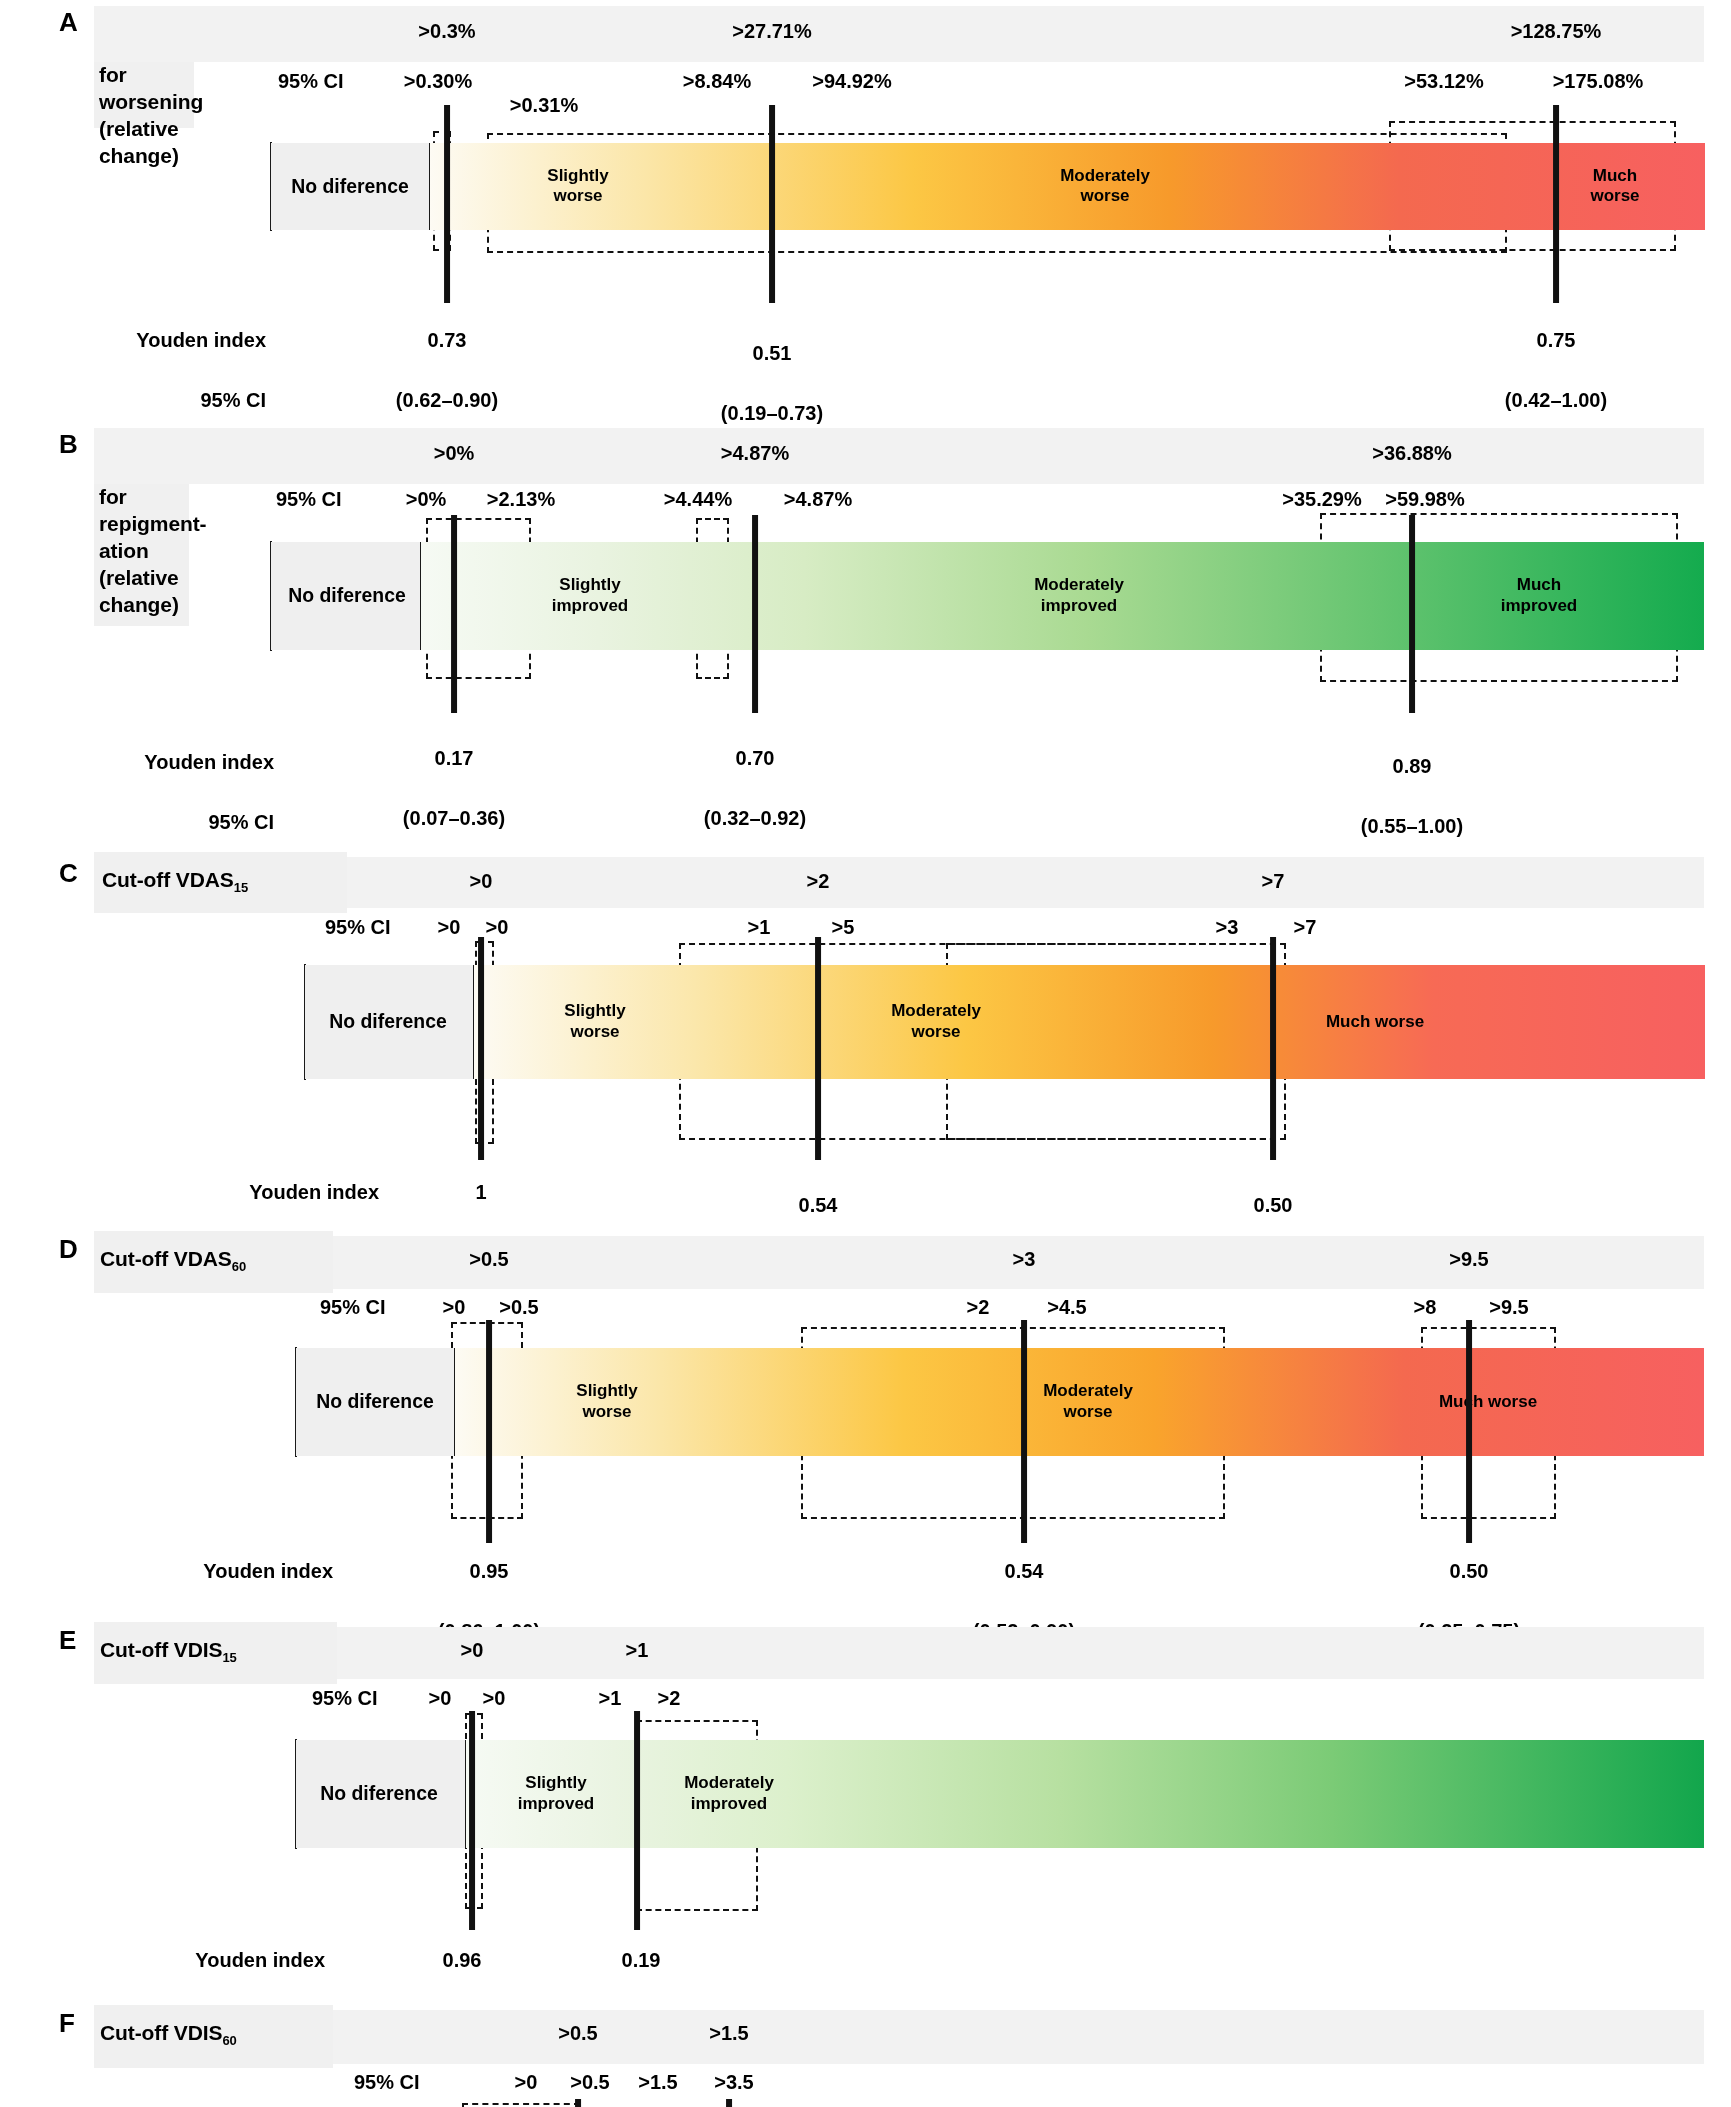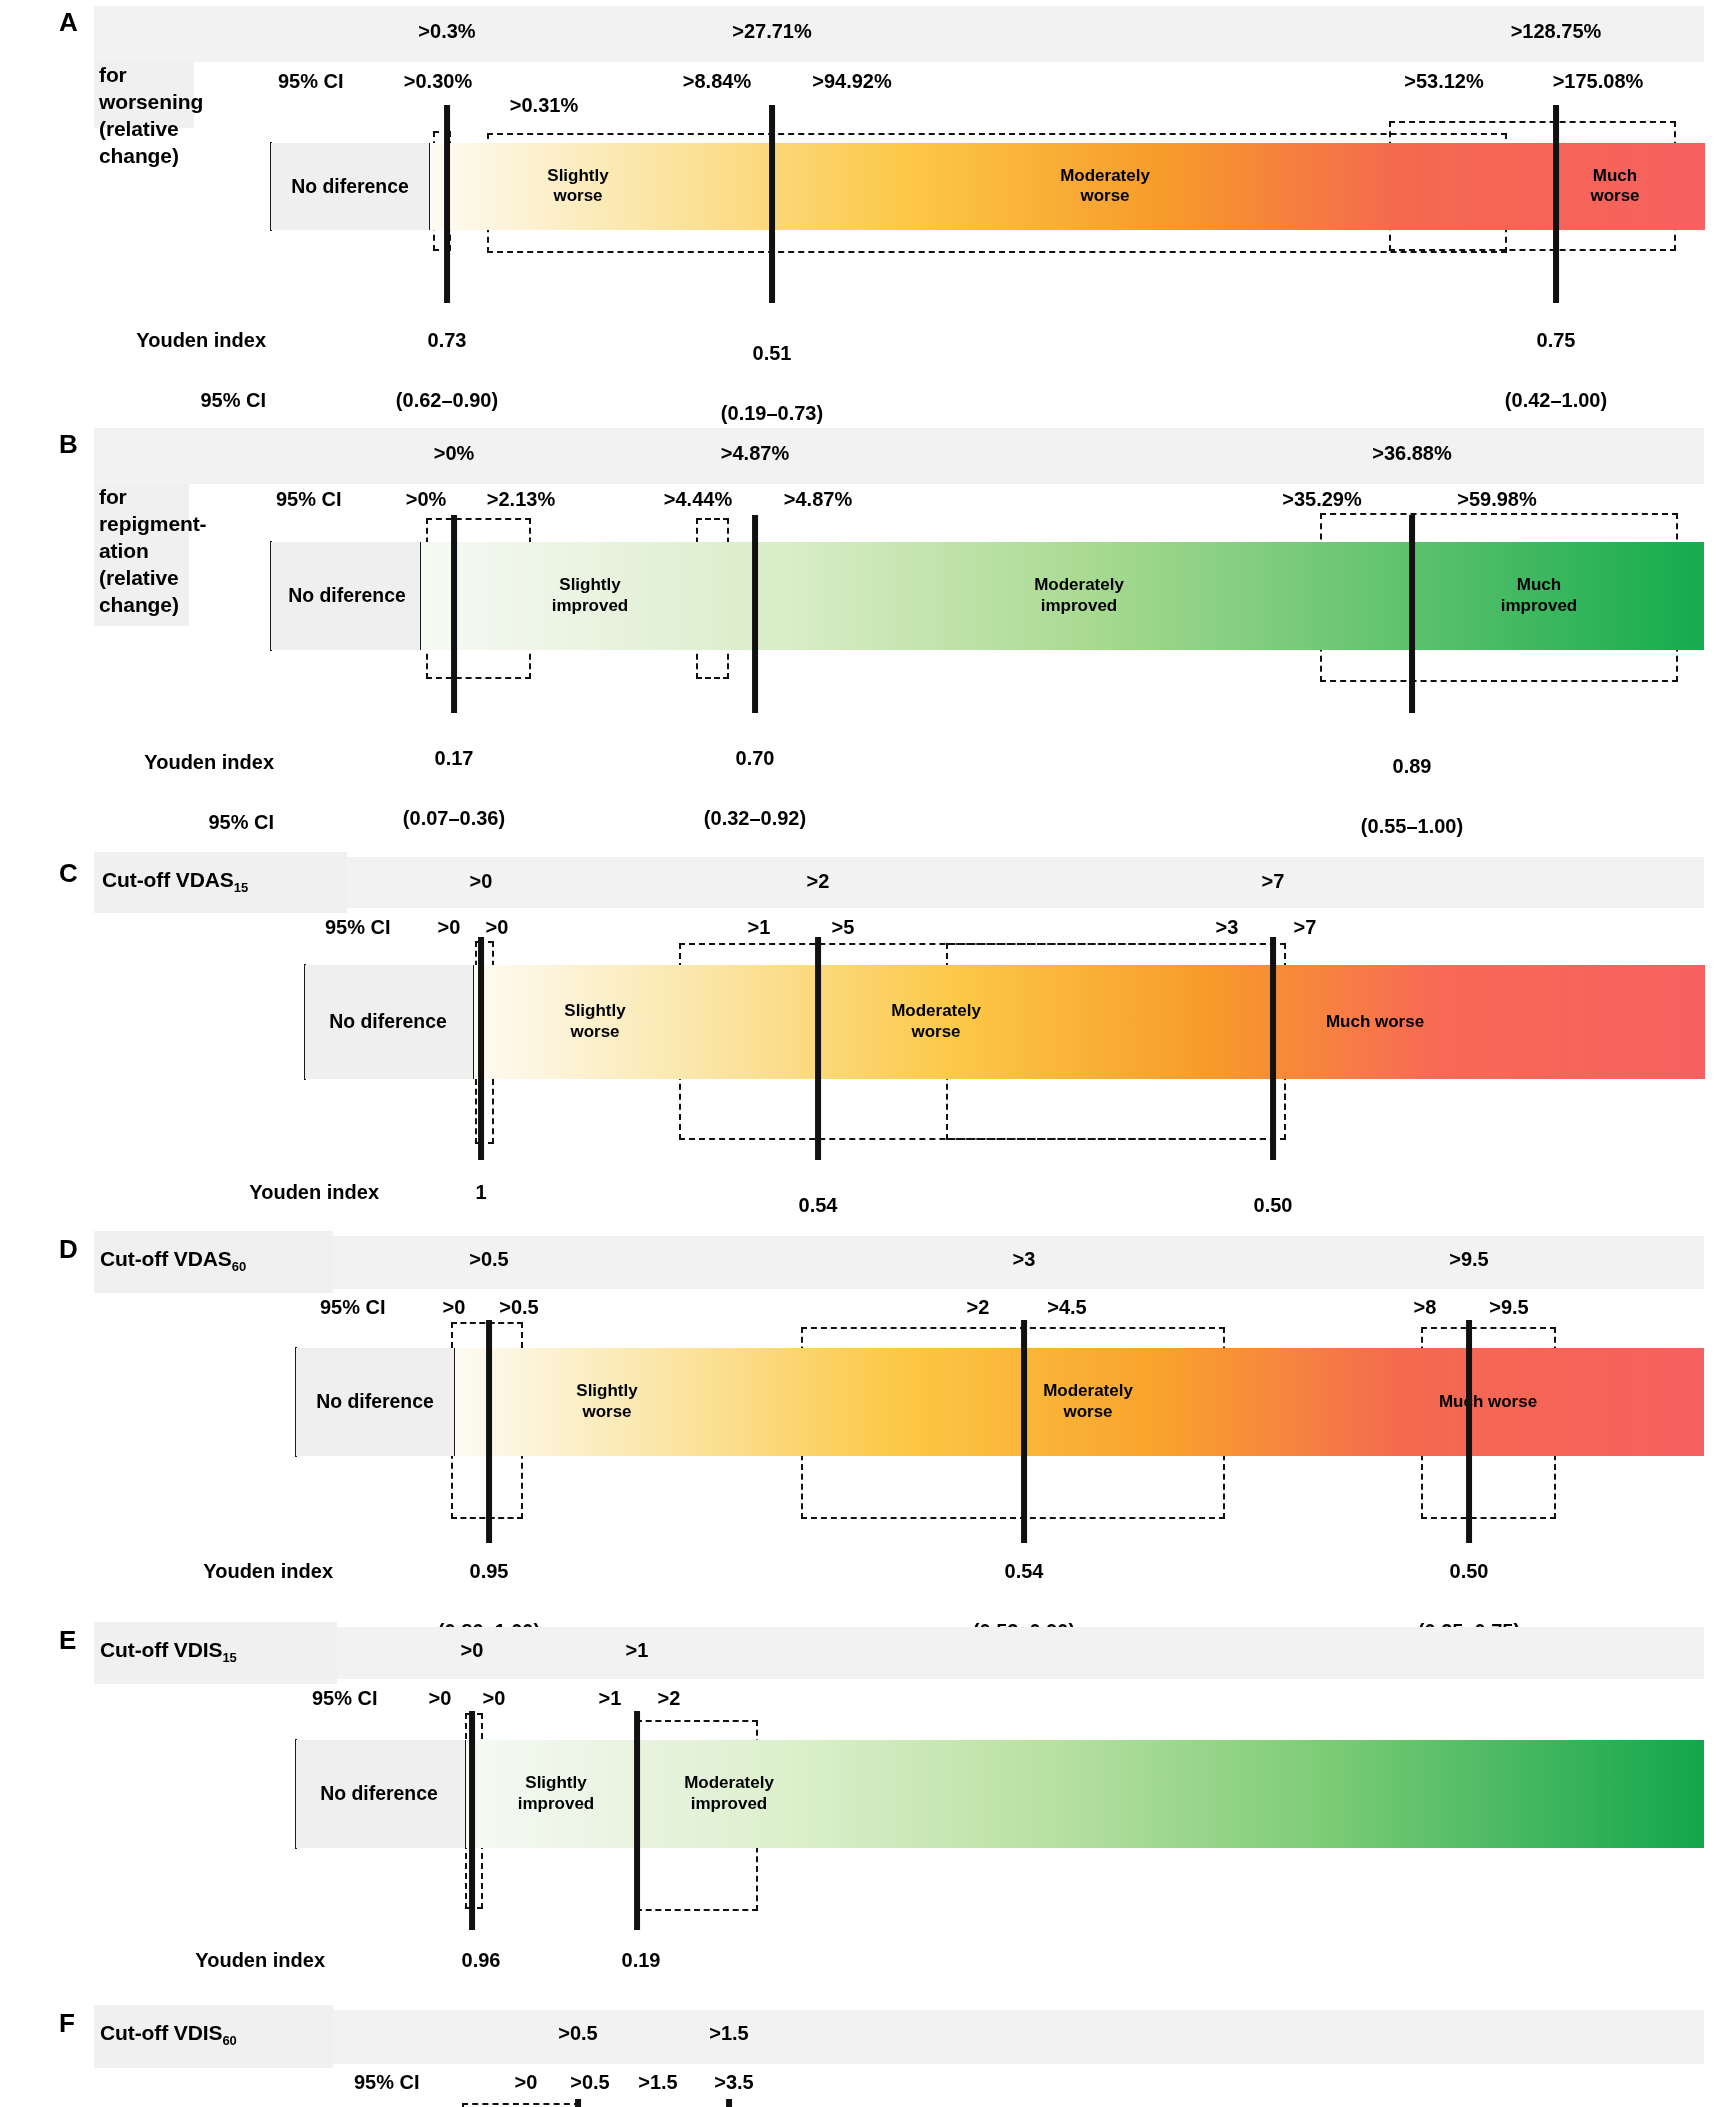--- a/index.html
+++ b/index.html
@@ -160,21 +160,21 @@
   <div class="lbl c" style="left:454px;top:21px;">&gt;0%</div>
   <div class="lbl c" style="left:755px;top:21px;">&gt;4.87%</div>
   <div class="lbl c" style="left:1412px;top:21px;">&gt;36.88%</div>
 
   <div class="lbl" style="left:276px;top:67px;">95% CI</div>
   <div class="lbl c" style="left:426px;top:67px;">&gt;0%</div>
   <div class="lbl c" style="left:521px;top:67px;">&gt;2.13%</div>
   <div class="lbl c" style="left:698px;top:67px;">&gt;4.44%</div>
   <div class="lbl c" style="left:818px;top:67px;">&gt;4.87%</div>
   <div class="lbl c" style="left:1322px;top:67px;">&gt;35.29%</div>
-  <div class="lbl c" style="left:1497px;top:67px;">&gt;59.98%</div>
+  <div class="lbl c" style="left:1425px;top:67px;">&gt;59.98%</div>
 
   <div class="cibox" style="left:426px;top:96px;width:105px;height:161px;"></div>
   <div class="cibox" style="left:696px;top:96px;width:33px;height:161px;"></div>
   <div class="cibox" style="left:1320px;top:91px;width:358px;height:169px;"></div>
 
   <div class="bar-wrap" style="left:270px;top:119px;width:1433px;height:110px;">
     <div class="bar">
       <div class="grad" style="left:148px;width:1285px;background:linear-gradient(to right,#f6faf4 0%,#e9f3e0 14%,#d7ecc4 30%,#a9da92 52%,#67c571 74%,#14ab4e 100%);"></div>
       <div class="nodiff" style="width:150px;"></div>
     </div>
@@ -359,21 +359,21 @@
 improved</div>
   </div>
 
   <div class="tick" style="left:472px;top:96px;height:219px;"></div>
   <div class="tick" style="left:637px;top:96px;height:219px;"></div>
 
   <div class="youden-tag" style="left:97px;top:300px;width:228px;">
     <span>Youden index</span><br>
     <span>95% CI</span>
   </div>
-  <div class="ynum" style="left:481px;top:300px;text-align:center;">
+  <div class="ynum" style="left:462px;top:300px;text-align:center;">
     <span>0.96</span><br>
     <span>(0.79–1.00)</span>
   </div>
   <div class="ynum" style="left:641px;top:300px;">
     <span>0.19</span><br>
     <span>(0.06–0.56)</span>
   </div>
 </div>
 
 <div class="panel" style="top:1998px;height:375px;">

